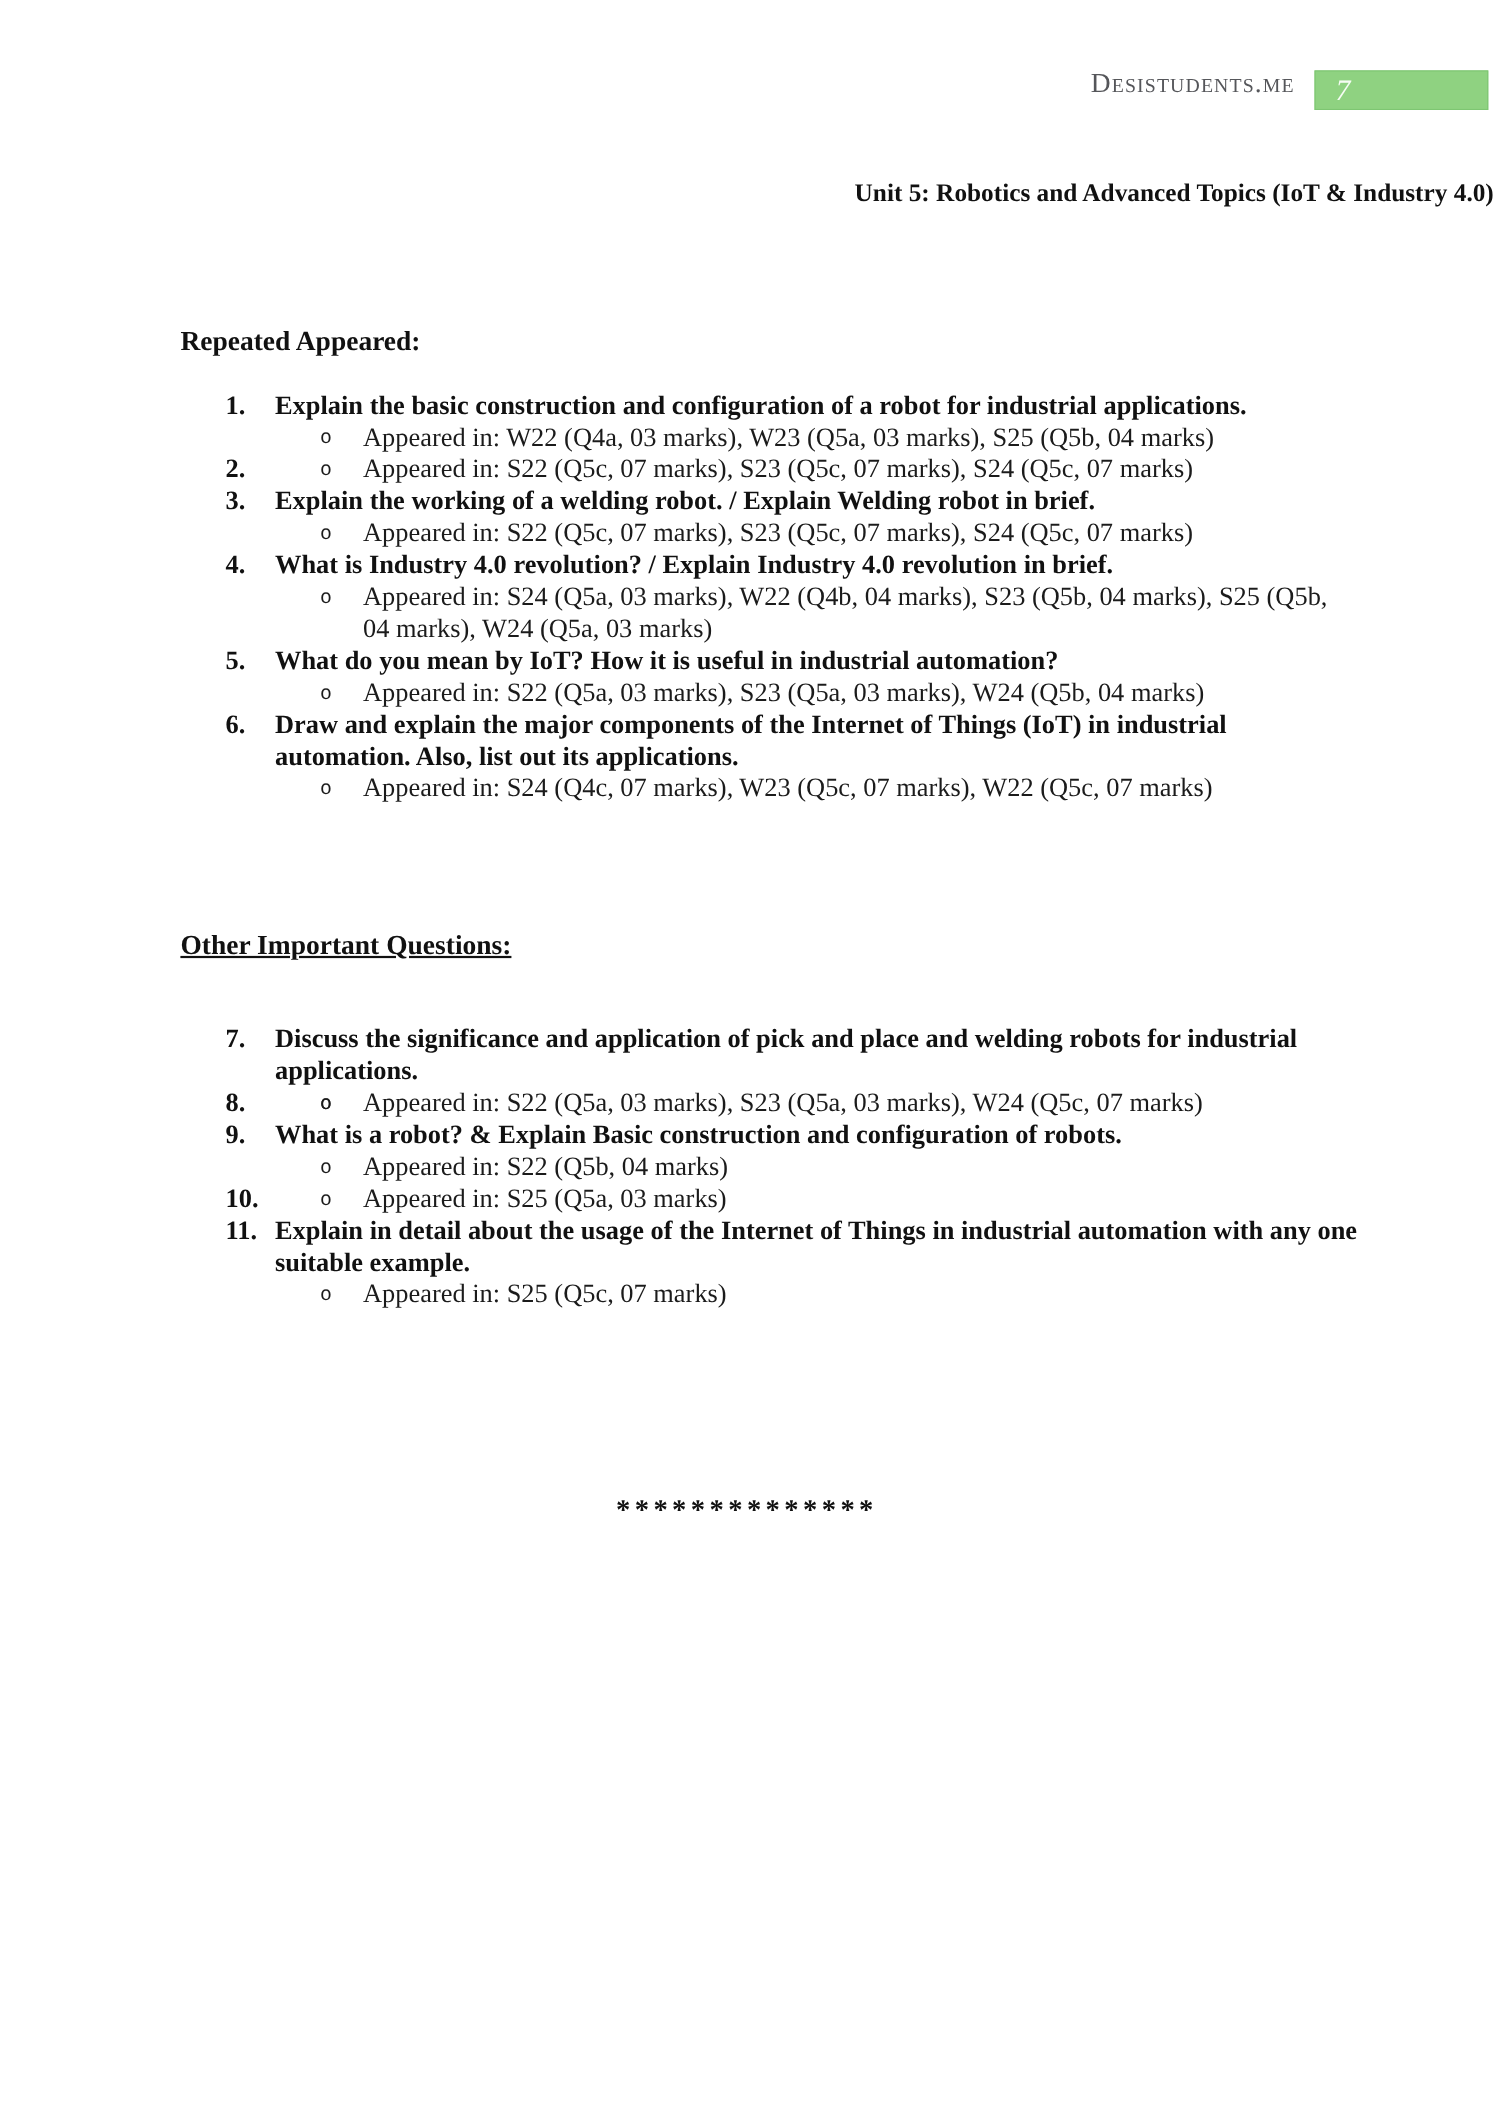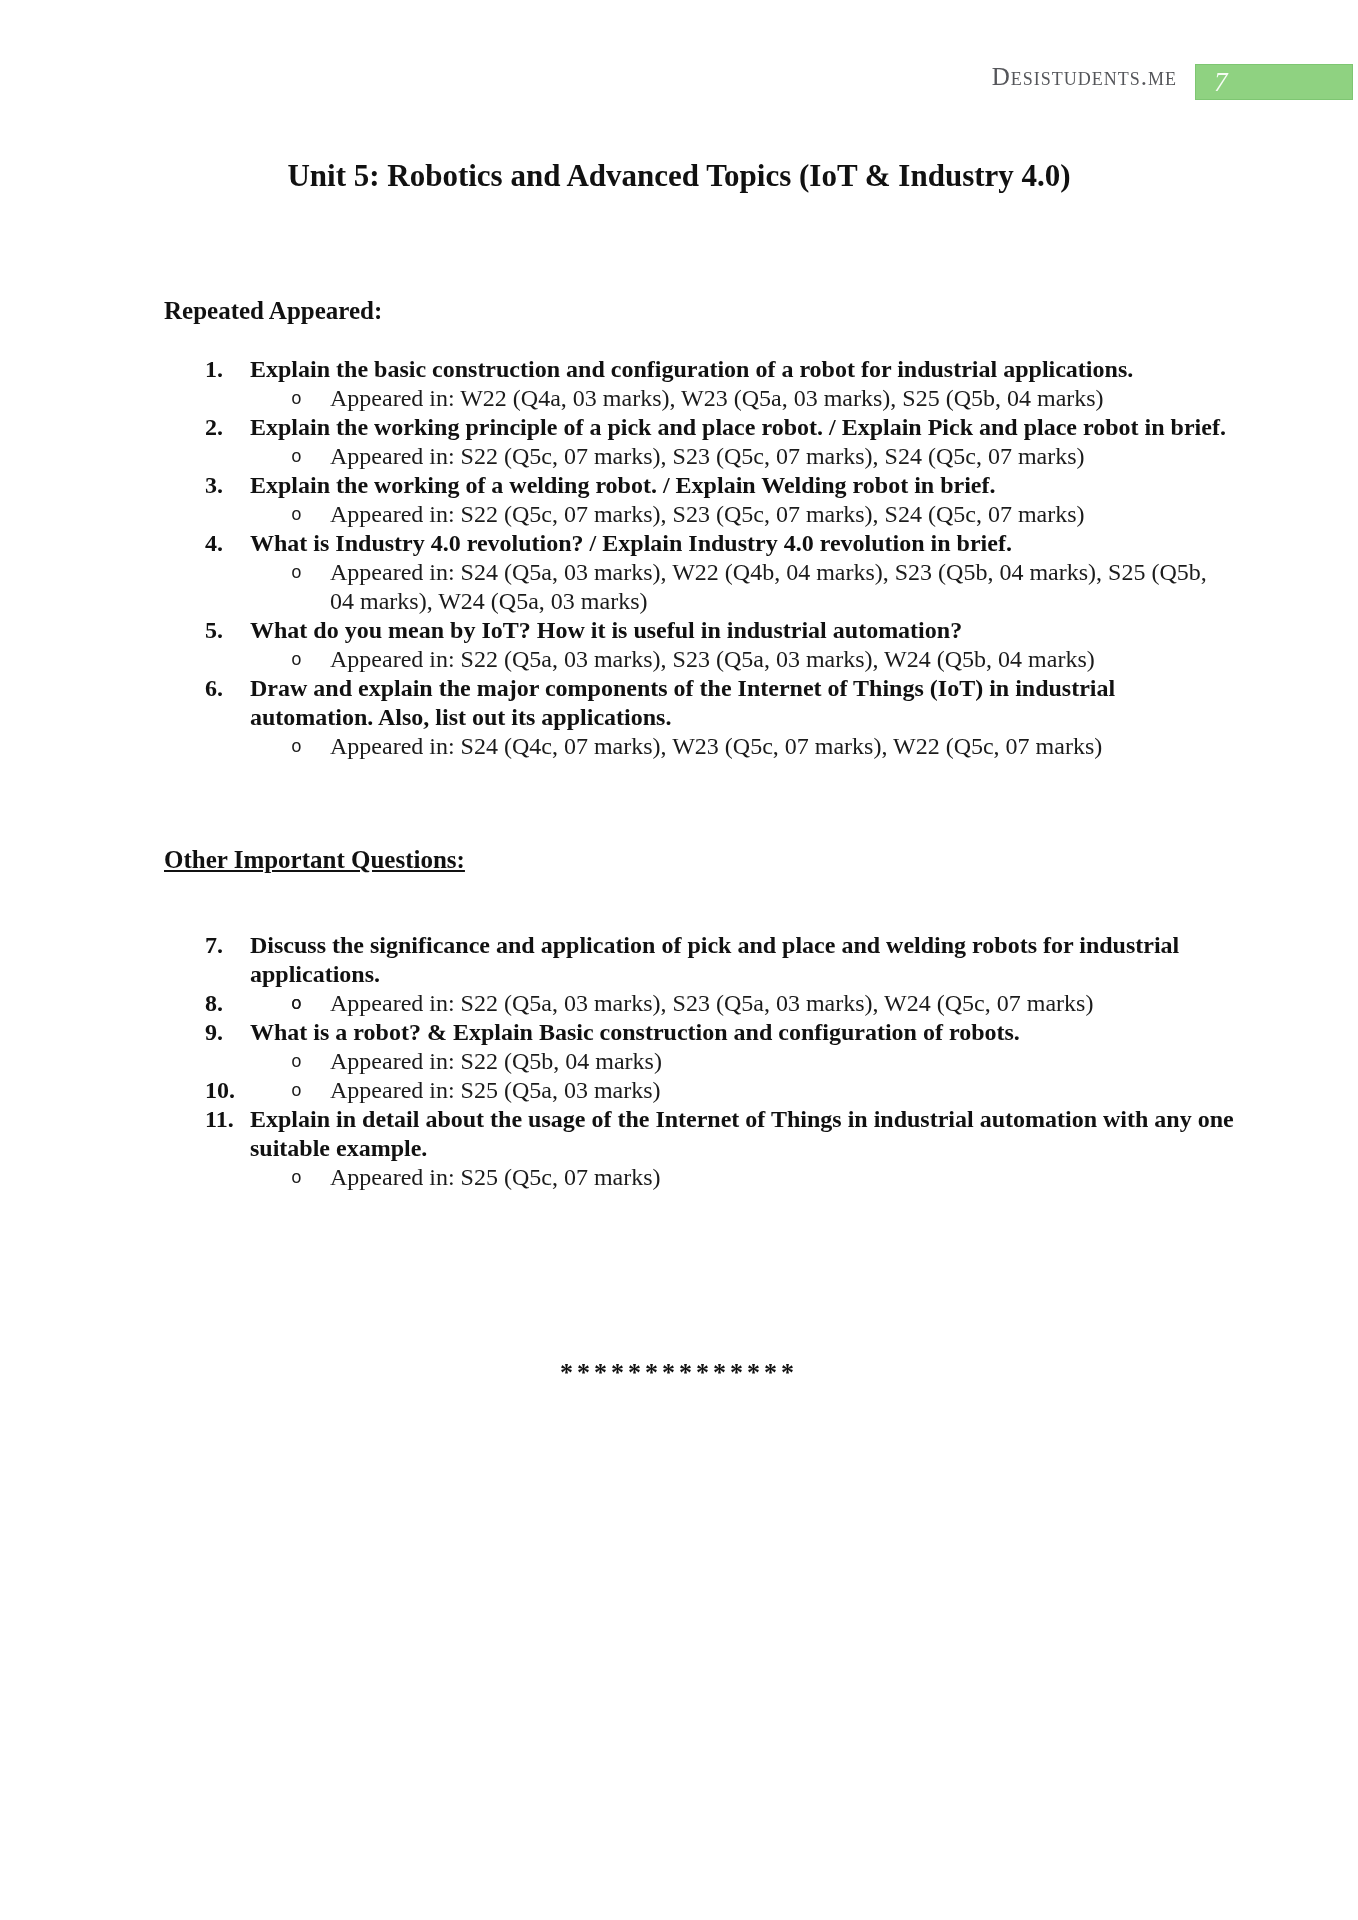--- a/index.html
+++ b/index.html
@@ -54,22 +54,22 @@
     font-style: italic;
     color: #f6fcf4;
   }
 
   
   .doc-title {
     position: absolute;
     top: 157px;
     left: 0;
     width: 100%;
-    text-align: center;
-    font-size: 31px;
+    text-align: right;
+    font-size: 23px;
     line-height: 38px;
     font-weight: bold;
     color: #111111;
   }
 
   
   .section-heading {
     position: absolute;
     left: 164px;
     font-size: 25px;
@@ -147,21 +147,21 @@
   <div class="doc-title">Unit 5: Robotics and Advanced Topics (IoT &amp; Industry 4.0)</div>
 
   <div class="section-heading first">Repeated Appeared:</div>
 
   <div class="question-list first">
       <div class="question">
         <div class="q-main"><span class="q-num">1.</span><span class="q-text">Explain the basic construction and configuration of a robot for industrial applications.</span></div>
         <div class="q-sub"><span class="o-bullet">o</span><span class="sub-text">Appeared in: W22 (Q4a, 03 marks), W23 (Q5a, 03 marks), S25 (Q5b, 04 marks)</span></div>
       </div>
       <div class="question">
-        <div class="q-main"><span class="q-num">2.</span><span class="q-text">Explain the working principle of a pick and place robot. / Explain Pick and place robot in brief.</span></div>
+        <div class="q-main"><span class="q-num">2.</span></div>
         <div class="q-sub"><span class="o-bullet">o</span><span class="sub-text">Appeared in: S22 (Q5c, 07 marks), S23 (Q5c, 07 marks), S24 (Q5c, 07 marks)</span></div>
       </div>
       <div class="question">
         <div class="q-main"><span class="q-num">3.</span><span class="q-text">Explain the working of a welding robot. / Explain Welding robot in brief.</span></div>
         <div class="q-sub"><span class="o-bullet">o</span><span class="sub-text">Appeared in: S22 (Q5c, 07 marks), S23 (Q5c, 07 marks), S24 (Q5c, 07 marks)</span></div>
       </div>
       <div class="question">
         <div class="q-main"><span class="q-num">4.</span><span class="q-text">What is Industry 4.0 revolution? / Explain Industry 4.0 revolution in brief.</span></div>
         <div class="q-sub"><span class="o-bullet">o</span><span class="sub-text">Appeared in: S24 (Q5a, 03 marks), W22 (Q4b, 04 marks), S23 (Q5b, 04 marks), S25 (Q5b, 04 marks), W24 (Q5a, 03 marks)</span></div>
       </div>

